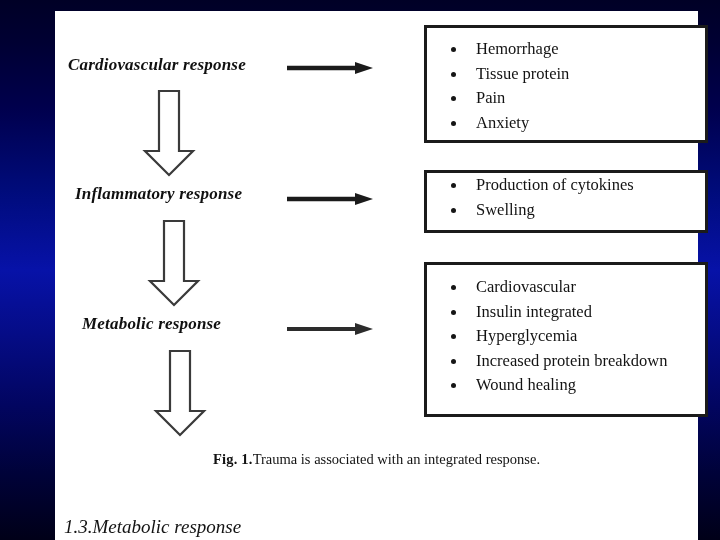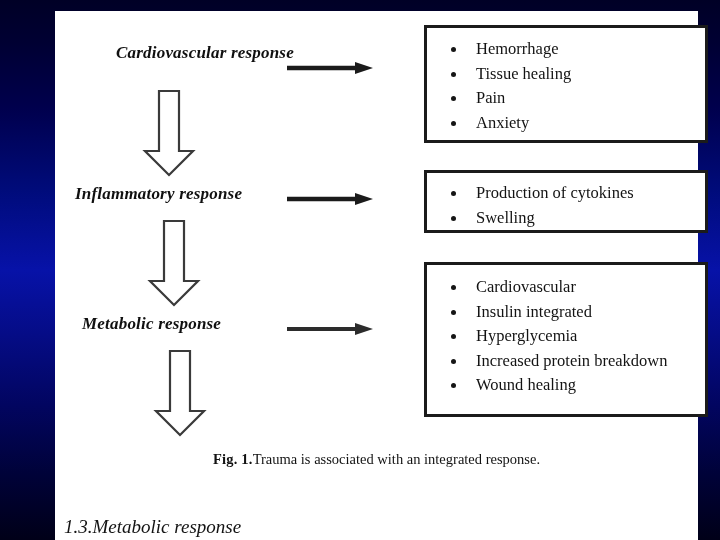--- a/index.html
+++ b/index.html
@@ -44,21 +44,21 @@
   .stage-label {
     position: absolute;
     font-family: "Liberation Serif", serif;
     font-weight: bold;
     font-style: italic;
     font-size: 17px;
     color: #101010;
     white-space: nowrap;
     letter-spacing: 0.2px;
   }
-  #label-cardio   { left: 13px;  top: 32px; margin-left: 48px;  }
+  #label-cardio   { left: 13px;  top: 44px;  }
   #label-inflam   { left: 20px;  top: 173px; }
   #label-metab    { left: 27px;  top: 303px; }
 
   
   .h-arrow {
     position: absolute;
     height: 14px;
     width: 86px;
   }
   #harrow-1 { left: 232px; top: 50px;  }
@@ -85,21 +85,21 @@
   }
   #box-1 { left: 335px; top: 14px;  width: 284px; height: 118px; }
   #box-2 { left: 335px; top: 159px; width: 284px; height: 63px;  }
   #box-3 { left: 335px; top: 251px; width: 284px; height: 155px; }
 
   .bullet-list {
     list-style: none;
     margin: 0;
     padding: 9px 0 0 0;
   }
-  #box-2 .bullet-list { padding-top: 8px; }
+  #box-2 .bullet-list { padding-top: 0; }
   #box-3 .bullet-list { padding-top: 10px; }
 
   .bullet-item {
     position: relative;
     padding-left: 49px;
     font-family: "Liberation Serif", serif;
     font-size: 16.5px;
     line-height: 24.5px;
     color: #131313;
     white-space: nowrap;
@@ -164,21 +164,21 @@
 
     <div class="v-arrow" id="varrow-1">
       <svg width="54" height="88" viewBox="0 0 54 88">
         <polygon points="17,2 37,2 37,62 51,62 27,86 3,62 17,62" fill="#ffffff" stroke="#3a3a3a" stroke-width="2.2" stroke-linejoin="miter"></polygon>
       </svg>
     </div>
 
     <div class="out-box" id="box-1">
       <ul class="bullet-list">
         <li class="bullet-item">Hemorrhage</li>
-        <li class="bullet-item">Tissue healing</li>
+        <li class="bullet-item">Tissue protein</li>
         <li class="bullet-item">Pain</li>
         <li class="bullet-item">Anxiety</li>
       </ul>
     </div>
 
     <div class="stage-label" id="label-inflam">Inflammatory response</div>
 
     <div class="h-arrow" id="harrow-2">
       <svg width="86" height="14" viewBox="0 0 86 14">
         <line x1="0" y1="7" x2="72" y2="7" stroke="#1b1b1b" stroke-width="4.5"></line>

